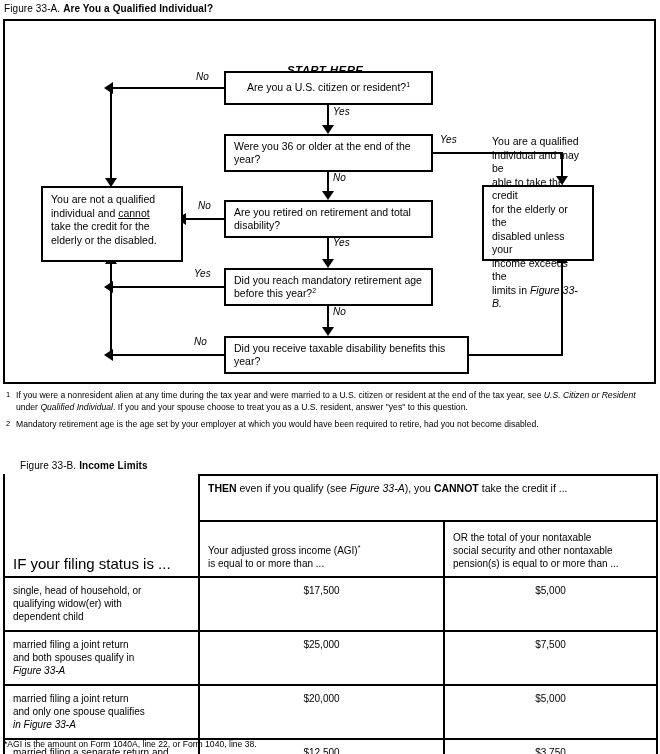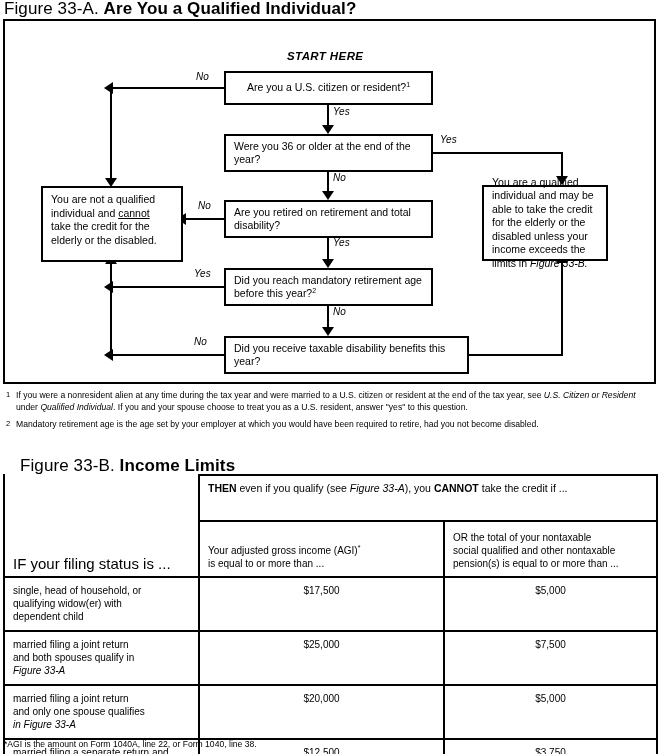--- a/index.html
+++ b/index.html
@@ -14,21 +14,21 @@
     position: relative;
     width: 660px;
     height: 754px;
     overflow: hidden;
     background: #ffffff;
   }
 
   
   .fig-title {
     position: absolute;
-    font-size: 17px;
+    font-size: 10px;
     line-height: 14px;
     white-space: nowrap;
     letter-spacing: .1px;
   }
   .fig-title .lead { font-weight: 400; }
   .fig-title .bold { font-weight: 700; }
 
   
   #flow-frame {
     position: absolute;
@@ -136,21 +136,21 @@
 
 <div id="page">
 
   <div class="fig-title" style="left:4px; top:2px;">
     <span class="lead">Figure 33-A.</span>
     <span class="bold">Are You a Qualified Individual?</span>
   </div>
 
   <div id="flow-frame">
 
-    <div class="start-here" style="left:282px; top:29px;">START HERE</div>
+    <div class="start-here" style="left:282px; top:43px;">START HERE</div>
 
     <div class="node center-v q-center" style="left:219px; top:50px; width:209px; height:34px;">
       <span><span>Are you a U.S. citizen or resident?</span><sup>1</sup></span>
     </div>
 
     <div class="ln h" style="left:105px; top:66px; width:116px;"></div>
     <div class="arrow left" style="left:99px; top:61px;"></div>
     <div class="ln v" style="left:105px; top:66px; height:94px;"></div>
     <div class="arrow down" style="left:100px; top:157px;"></div>
     <div class="edge-label" style="left:190px; top:50px;">No</div>
@@ -214,21 +214,21 @@
 
     <div class="node" style="left:36px; top:165px; width:142px; height:76px; display:flex; align-items:flex-start;">
       <div>
         <span>You are not a qualified</span><br>
         <span>individual and </span><u>cannot</u><br>
         <span>take the credit for the</span><br>
         <span>elderly or the disabled.</span>
       </div>
     </div>
 
-    <div class="node" style="left:477px; top:164px; width:126px; height:76px; display:flex; align-items:center;padding-left:8px;">
+    <div class="node" style="left:477px; top:164px; width:112px; height:76px; display:flex; align-items:center;padding-left:8px;">
       <div>
         <span>You are a qualified</span><br>
         <span>individual and may be</span><br>
         <span>able to take the credit</span><br>
         <span>for the elderly or the</span><br>
         <span>disabled unless your</span><br>
         <span>income exceeds the</span><br>
         <span>limits in </span><i>Figure 33-B.</i>
       </div>
     </div>
@@ -266,21 +266,21 @@
           <span id="then-body"><b>THEN</b> even if you qualify (see <i>Figure 33-A</i>), you <b>CANNOT</b> take the credit if ...</span>
         </td>
       </tr>
       <tr>
         <td class="sub-hdr" style="height:56px;">
           <span><span>Your adjusted gross income (AGI)</span><sup>*</sup></span><br>
           <span>is equal to or more than ...</span>
         </td>
         <td class="sub-hdr">
           <span>OR the total of your nontaxable</span><br>
-          <span>social qualified and other nontaxable</span><br>
+          <span>social security and other nontaxable</span><br>
           <span>pension(s) is equal to or more than ...</span>
         </td>
       </tr>
 
     <tr>
           <td class="status row-cell">single, head of household, or<br>qualifying widow(er) with<br>dependent child</td>
           <td class="amount row-cell">$17,500</td>
           <td class="amount row-cell">$5,000</td>
         </tr>
         <tr>

